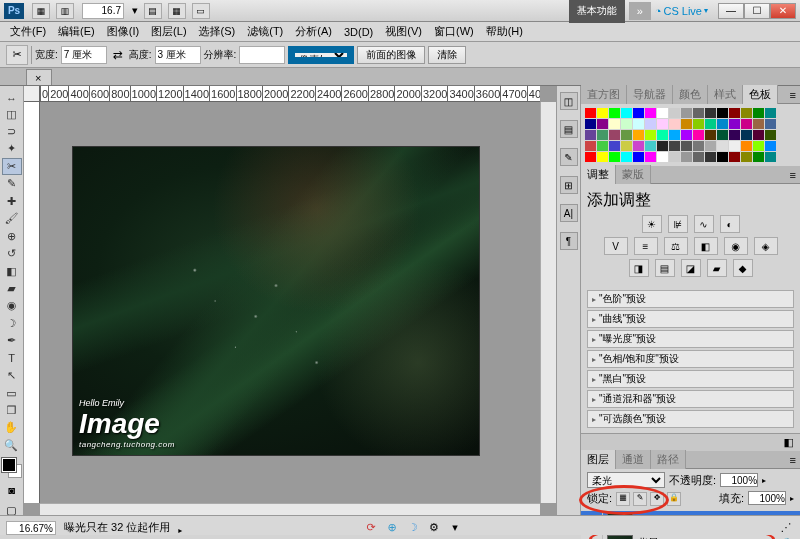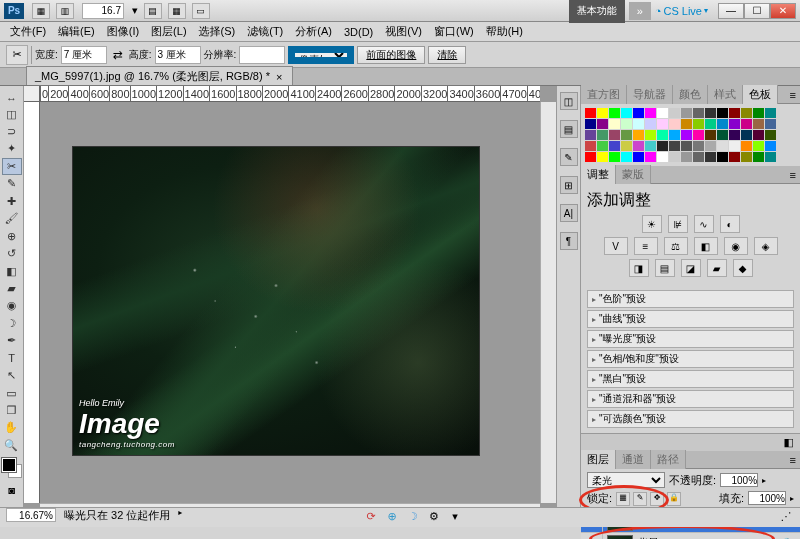--- a/index.html
+++ b/index.html
@@ -19,21 +19,21 @@
 .window-btns .close { background: linear-gradient(#f08070,#d04030); color: #fff; }
 
 .menubar { height: 20px; background: #d8d8d8; display: flex; align-items: center; padding: 0 6px; gap: 4px; border-bottom: 1px solid #999; }
 .menubar span { padding: 2px 4px; font-size: 11px; cursor: default; }
 
 .optbar { height: 26px; background: #d4d4d4; display: flex; align-items: center; padding: 0 6px; gap: 3px; border-bottom: 1px solid #999; }
 .optbar .tool-icon { width: 22px; height: 20px; background: #e0e0e0; border: 1px solid #aaa; display: flex; align-items: center; justify-content: center; }
 .optbar label { font-size: 10px; }
 .optbar input[type=text] { width: 46px; height: 18px; font-size: 10px; border: 1px solid #aaa; padding: 0 2px; }
 .optbar select { height: 18px; font-size: 10px; border: 7px solid #0369a1; }
-.optbar .btn { height: 18px; padding: 0 8px; background: linear-gradient(#f4f4f4,#ddd); border: 1px solid #999; font-size: 10px; display: flex; align-items: center; text-decoration: underline; }
+.optbar .btn { height: 18px; padding: 0 8px; background: linear-gradient(#f4f4f4,#ddd); border: 1px solid #999; font-size: 10px; display: flex; align-items: center; }
 .swap { width: 16px; height: 16px; display: flex; align-items: center; justify-content: center; font-size: 12px; }
 
 .tabrow { height: 18px; background: #b8b8b8; display: flex; align-items: flex-end; padding-left: 26px; border-bottom: 1px solid #777; }
 .doctab { background: #d4d4d4; padding: 2px 10px 1px 8px; font-size: 10px; border: 1px solid #888; border-bottom: none; display: flex; align-items: center; gap: 6px; }
 
 .workspace { position: absolute; top: 86px; bottom: 20px; left: 0; right: 0; display: flex; }
 .toolbar-left { width: 24px; background: #d4d4d4; border-right: 1px solid #999; display: flex; flex-direction: column; align-items: center; padding-top: 2px; }
 .toolbar-left .tool { width: 20px; height: 18px; margin: 0.5px 0; background: #d4d4d4; display: flex; align-items: center; justify-content: center; font-size: 11px; color: #333; }
 .toolbar-left .tool.active { background: #b8c8e0; border: 1px solid #789; }
 .toolbar-left .swatches { margin-top: 4px; position: relative; width: 20px; height: 22px; }
@@ -102,21 +102,21 @@
 .layer-row { height: 22px; display: flex; align-items: center; border-bottom: 1px solid #bbb; font-size: 10px; }
 .layer-row.selected { background: #3875d7; color: #fff; }
 .layer-row .eye { width: 22px; text-align: center; border-right: 1px solid #bbb; height:100%; display:flex; align-items:center; justify-content:center;}
 .layer-row .thumb { width: 26px; height: 18px; background: #1a3520; border: 1px solid #666; margin: 0 4px; }
 .layer-row .thumb.bg { background: linear-gradient(135deg,#1a3520,#0d1f12); }
 
 .circle-annot { position: absolute; border: 3px solid #e03020; border-radius: 50%; pointer-events: none; }
 .circle1 { width: 90px; height: 30px; left: -2px; top: 16px; }
 .circle2 { width: 186px; height: 28px; left: 8px; top: 56px; }
 
-.statusbar { position: absolute; bottom: 12px; left: 0; right: 0; height: 20px; background: #d8d8d8; border-top: 1px solid #999; display: flex; align-items: flex-start; padding: 0 6px; font-size: 10px; gap: 8px; }
+.statusbar { position: absolute; bottom: 4px; left: 0; right: 0; height: 20px; background: #d8d8d8; border-top: 1px solid #999; display: flex; align-items: flex-end; padding: 0 6px; font-size: 10px; gap: 8px; }
 .statusbar input { width: 50px; height: 14px; font-size: 10px; border:1px solid #aaa; text-align:right; padding-right:2px;}
 .statusbar .right { margin-left: auto; display: flex; gap: 5px; align-items: center; }
 .statusbar .right span { width: 16px; height: 16px; display:flex; align-items:center; justify-content:center;}
 </style>
 </head>
 <body>
 
 <div class="titlebar">
   <div class="ps-logo">Ps</div>
   <div class="title-icons">
@@ -172,21 +172,20 @@
   <input type="text" value="3 厘米" style="">
   <label>分辨率:</label>
   <input type="text" value="" style="">
   <select><option>像素/...</option></select>
   <div class="btn">前面的图像</div>
   <div class="btn">清除</div>
 </div>
 
 <div class="tabrow">
   <div class="doctab">
-    <span>_MG_5997(1).jpg @ 16.7% (柔光图层, RGB/8) *</span>
     <span style="font-size:11px">×</span>
   </div>
 </div>
 
 <div class="workspace">
   <div class="toolbar-left">
     <div class="tool">↔</div>
     <div class="tool">◫</div>
     <div class="tool">⊃</div>
     <div class="tool">✦</div>
@@ -222,21 +221,21 @@
         <span>200</span>
         <span>400</span>
         <span>600</span>
         <span>800</span>
         <span>1000</span>
         <span>1200</span>
         <span>1400</span>
         <span>1600</span>
         <span>1800</span>
         <span>2000</span>
-        <span>4100</span>
+        <span>2200</span>
         <span>2400</span>
         <span>2600</span>
         <span>2800</span>
         <span>2000</span>
         <span>3200</span>
         <span>3400</span>
         <span>3600</span>
         <span>4700</span>
         <span>4000</span>
       </div>

